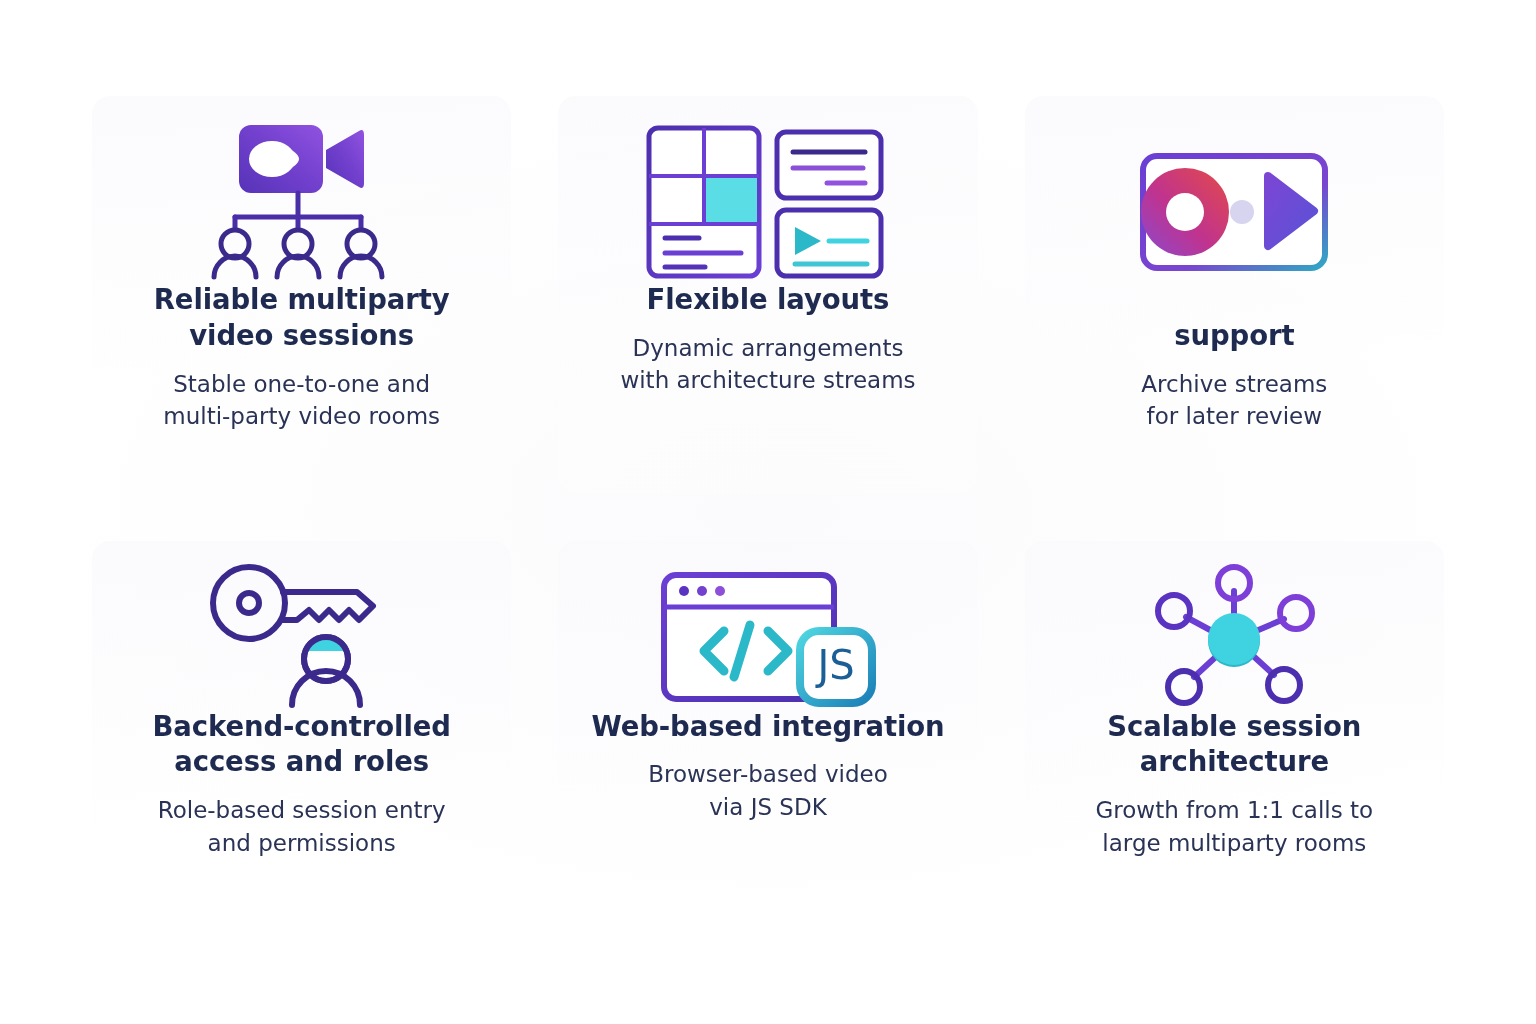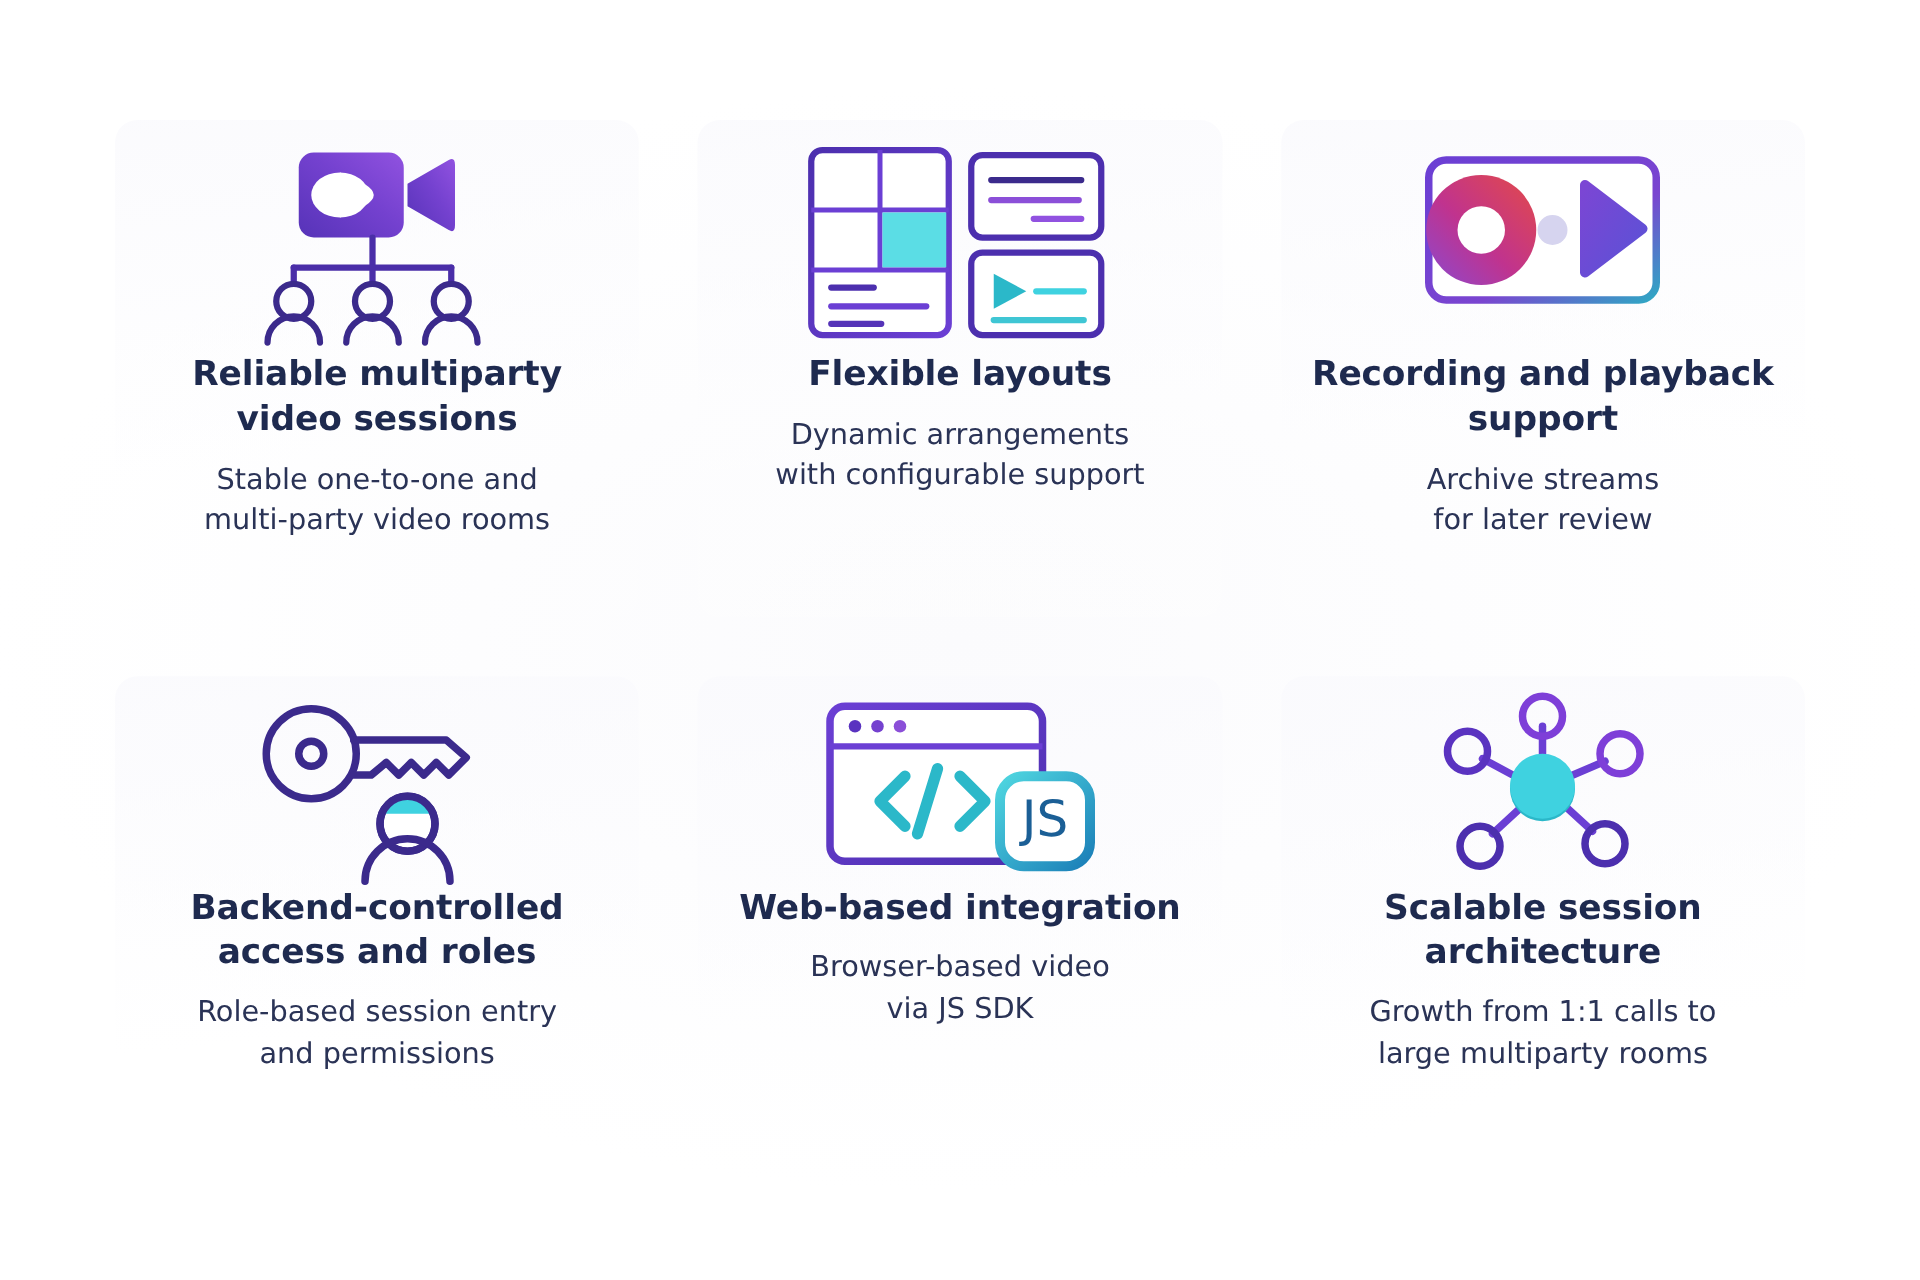--- a/index.html
+++ b/index.html
@@ -40,21 +40,21 @@
     justify-content: flex-start;
     text-align: center;
     padding: 18px 10px 10px 10px;
     box-sizing: border-box;
     background: linear-gradient(175deg, rgba(250,250,253,0.85) 0%, rgba(255,255,255,0.2) 70%);
     border-radius: 18px;
   }
   .icon-wrap {
     height: 168px;
     display: flex;
-    align-items: flex-start;
+    align-items: flex-end;
     justify-content: center;
   }
   .card-title {
     font-size: 27.5px;
     font-weight: 700;
     color: #1e2a4f;
     line-height: 1.30;
     letter-spacing: -0.1px;
     margin: 0 0 14px 0;
     max-width: 400px;
@@ -155,21 +155,21 @@
           <path d="M152 105 L178 119 L152 133 Z" fill="#2bb8c9"></path>
           <line x1="186" y1="119" x2="224" y2="119" stroke="#3fd2e0" stroke-width="5" stroke-linecap="round"></line>
           <line x1="152" y1="142" x2="224" y2="142" stroke="#3fc6d4" stroke-width="5" stroke-linecap="round"></line>
         </svg>
       </div>
       <h3 class="card-title">
         <span>Flexible layouts</span><br>
       </h3>
       <p class="card-desc">
         <span>Dynamic arrangements</span><br>
-        <span>with configurable support</span>
+        <span>with architecture streams</span>
       </p>
     </div>
 
     <div class="card">
       <div class="icon-wrap">
         <svg width="210" height="140" viewBox="0 0 210 140">
           <defs>
             <linearGradient id="frameGrad" x1="0" y1="0" x2="1" y2="1">
               <stop offset="0%" stop-color="#6b3fd4"></stop>
               <stop offset="62%" stop-color="#7a45d0"></stop>
@@ -189,21 +189,21 @@
 
           <circle cx="56" cy="70" r="44" fill="url(#ringGrad)"></circle>
           <circle cx="56" cy="70" r="19" fill="#ffffff"></circle>
 
           <circle cx="113" cy="70" r="12" fill="#d6d4ef"></circle>
 
           <path d="M139 34 L185 69 L139 104 Z" fill="url(#playGrad)" stroke="url(#playGrad)" stroke-width="8" stroke-linejoin="round"></path>
         </svg>
       </div>
       <h3 class="card-title">
-        <span>Recording and playback</span><br>
+        <br>
         <span>support</span>
       </h3>
       <p class="card-desc">
         <span>Archive streams</span><br>
         <span>for later review</span>
       </p>
     </div>
 
     <div class="card row2">
       <div class="icon-wrap">

